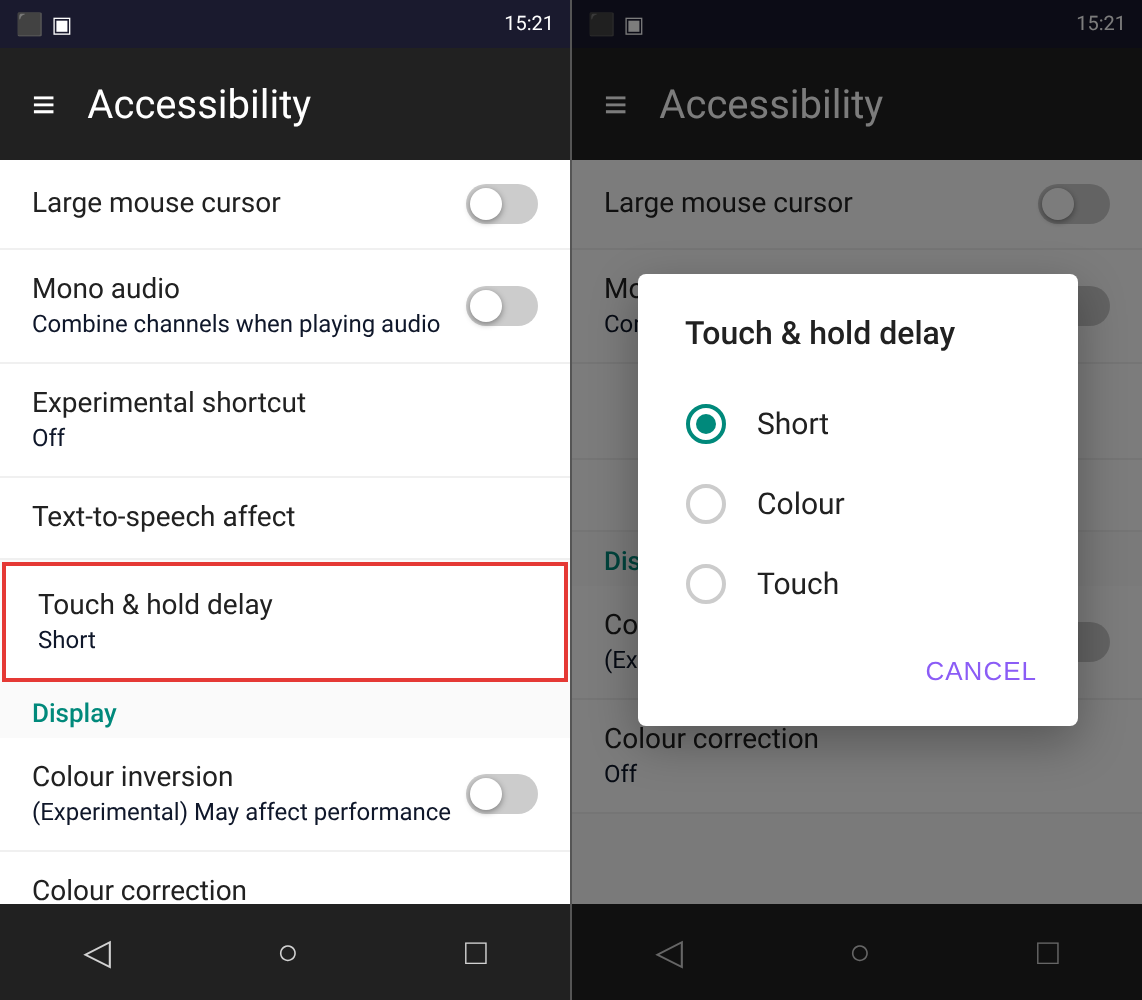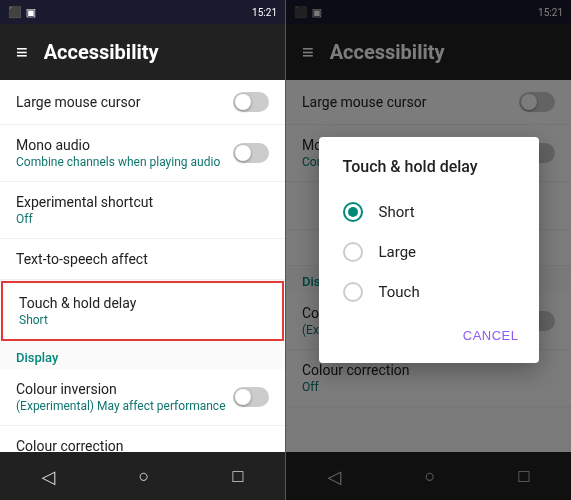--- a/index.html
+++ b/index.html
@@ -41,21 +41,21 @@
     .header {
       height: 56px;
       background: #212121;
       display: flex;
       align-items: center;
       padding: 0 16px;
       gap: 16px;
       flex-shrink: 0;
     }
     .header-icon { color: white; font-size: 20px; }
-    .header-title { color: white; font-size: 20px; font-weight: 700; flex: 1; }
+    .header-title { color: white; font-size: 20px; font-weight: 400; flex: 1; }
 
     
     .settings-list {
       flex: 1;
       overflow: hidden;
       background: #fafafa;
     }
 
     .setting-item {
       padding: 12px 16px;
@@ -67,21 +67,21 @@
       border: 2px solid #e53935;
       margin: 1px;
     }
     .setting-item-title {
       font-size: 14px;
       color: #212121;
       font-weight: 400;
     }
     .setting-item-subtitle {
       font-size: 12px;
-      color: #0f766e;
+      color: #0f172a;
       margin-top: 2px;
     }
     .setting-item-row {
       display: flex;
       align-items: center;
       justify-content: space-between;
     }
 
     
     .toggle {
@@ -373,21 +373,21 @@
 
         <div class="dialog-option">
           <div class="radio-outer selected">
             <div class="radio-inner"></div>
           </div>
           <span class="dialog-option-label">Short</span>
         </div>
 
         <div class="dialog-option">
           <div class="radio-outer"></div>
-          <span class="dialog-option-label">Large</span>
+          <span class="dialog-option-label">Colour</span>
         </div>
 
         <div class="dialog-option">
           <div class="radio-outer"></div>
           <span class="dialog-option-label">Touch</span>
         </div>
       </div>
       <div class="dialog-actions">
         <button class="dialog-btn" style="background:none;border:none;cursor:pointer;">CANCEL</button>
       </div>

